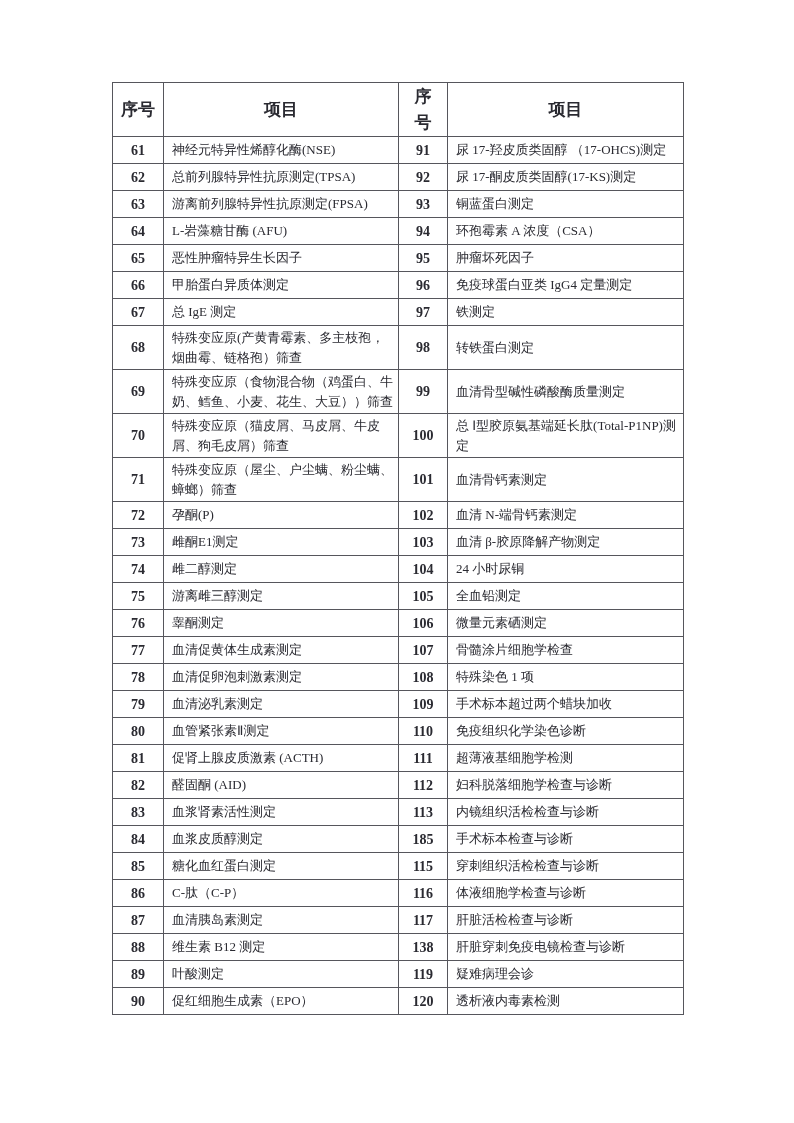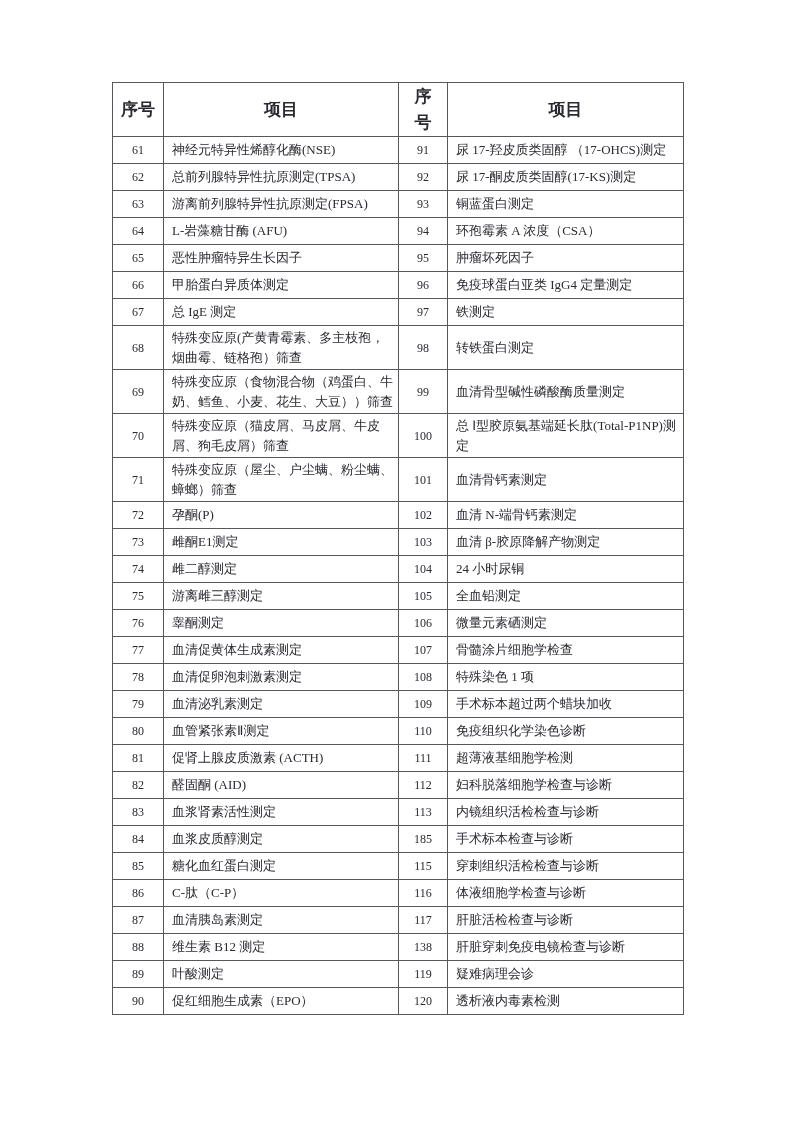--- a/index.html
+++ b/index.html
@@ -36,22 +36,23 @@
   table.items th {
     height: 32px;
     font-size: 17px;
     font-weight: bold;
     text-align: center;
     padding: 1px 8px;
   }
   table.items td.num {
     height: 27px;
     text-align: center;
-    font-size: 12px;
+    font-size: 14px;
     padding: 1px 2px;
+    font-weight: bold;
   }
   table.items td.item {
     height: 27px;
     text-align: left;
     padding: 2px 4px 2px 8px;
     font-family: Liberation Serif, serif;
   }
 </style>
 </head>
 <body>

